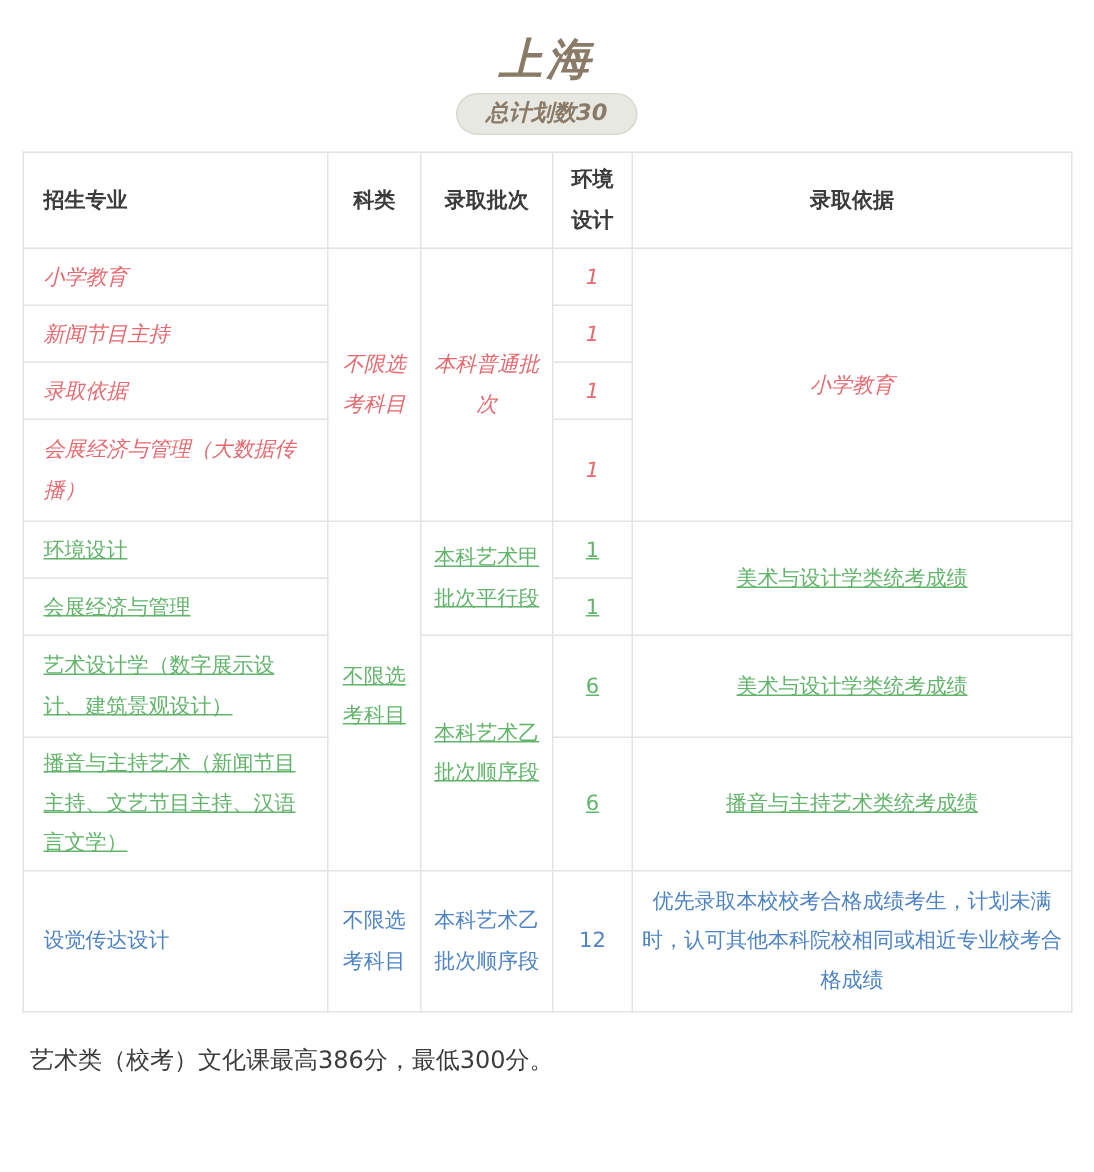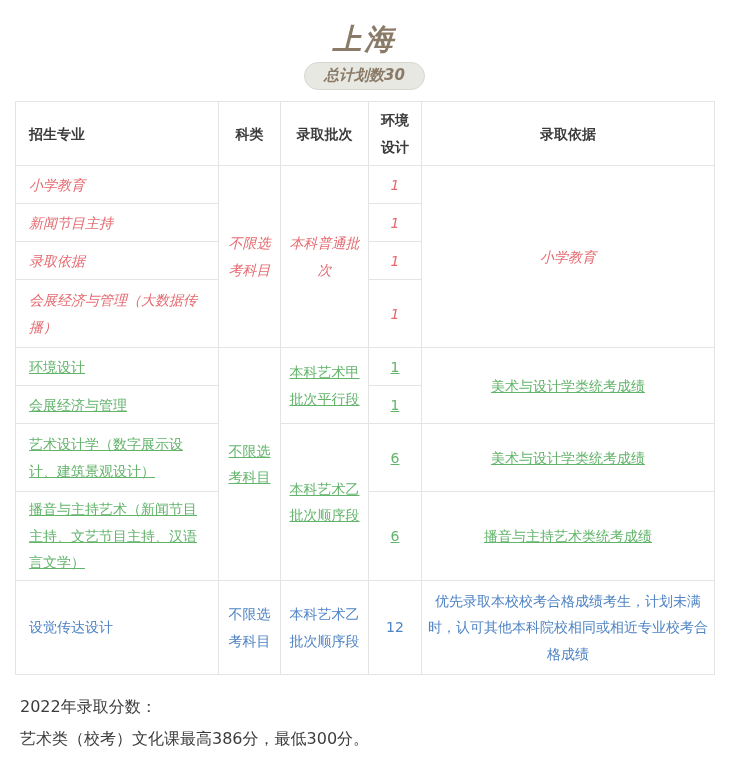--- a/index.html
+++ b/index.html
@@ -158,17 +158,16 @@
         <td class="major">设觉传达设计</td>
         <td>不限选考科目</td>
         <td>本科艺术乙批次顺序段</td>
         <td>12</td>
         <td>优先录取本校校考合格成绩考生，计划未满时，认可其他本科院校相同或相近专业校考合格成绩</td>
       </tr>
     </tbody>
   </table>
 
   <div class="footer">
-    <p>2022年录取分数：</p>
     <p>艺术类（校考）文化课最高386分，最低300分。</p>
   </div>
 
 </div>
 
 </body></html>

